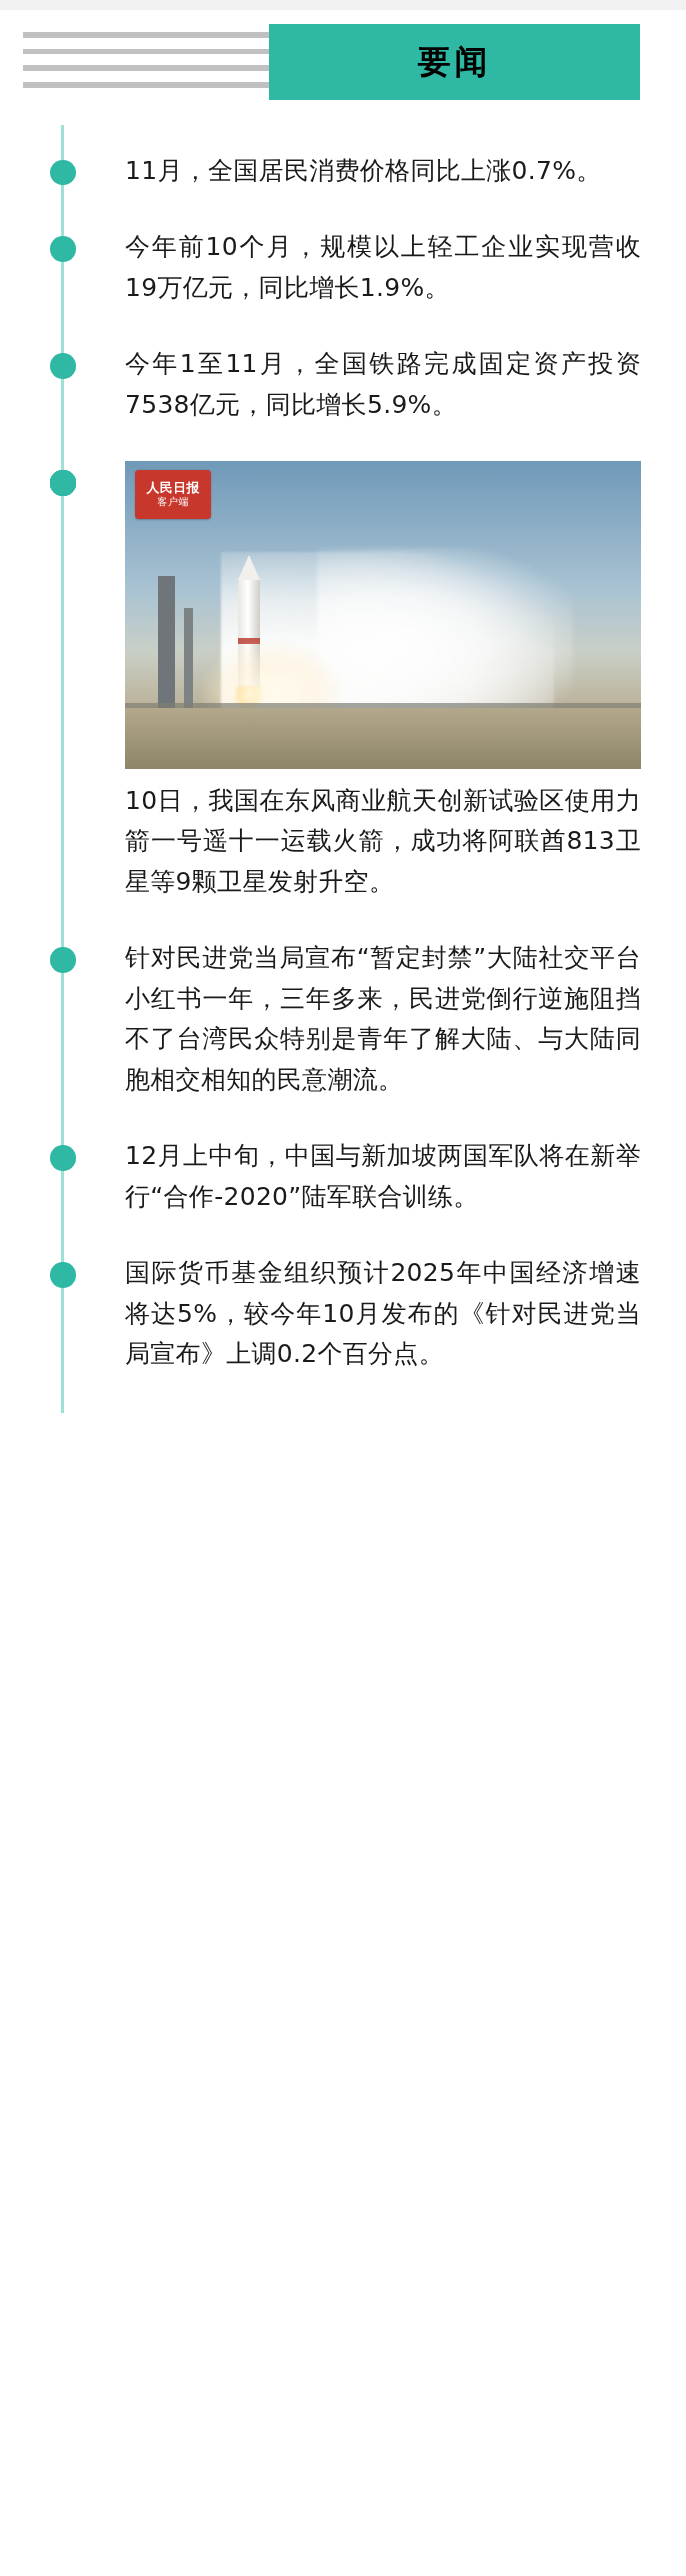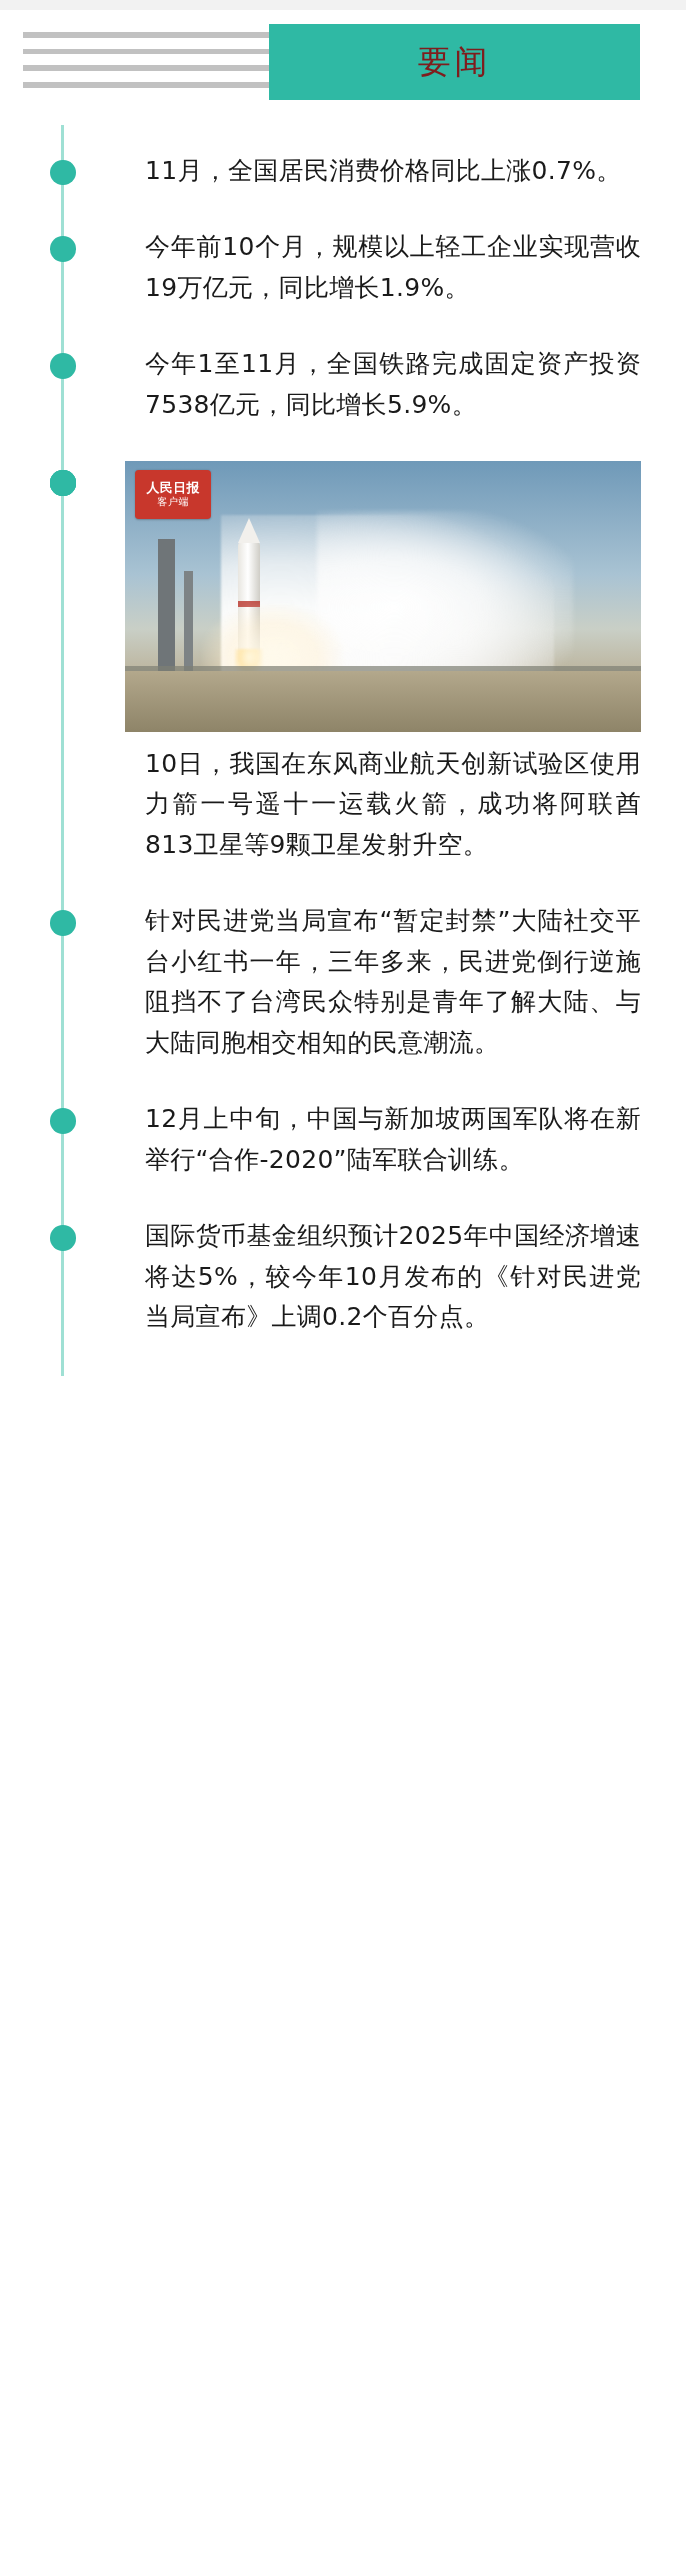--- a/index.html
+++ b/index.html
@@ -50,23 +50,23 @@
     left: 269px;
     top: 24px;
     width: 371px;
     height: 76px;
     background: #2fb9a4;
     display: flex;
     align-items: center;
     justify-content: center;
   }
   .header-badge .title {
-    color: #7f1d1d;
+    color: #000000;
     font-size: 33px;
-    font-weight: normal;
+    font-weight: bold;
     letter-spacing: 3.8px;
   }
   .header-topline {
     position: absolute;
     left: 0;
     top: 0;
     width: 100%;
     height: 10.2px;
     background: #f2f2f2;
   }
@@ -99,32 +99,31 @@
     border-radius: 50%;
     background: #2fb9a4;
   }
   .item-text {
     font-size: 25px;
     line-height: 1.62;
     color: #1a1a1a;
     letter-spacing: 0.3px;
     text-align: justify;
     font-family: "DejaVu Sans", "Liberation Sans", sans-serif;
-    margin-left: 20px;
   }
 
   
   .item-media {
     margin-bottom: 11.5px;
     position: relative;
   }
   .photo {
     position: relative;
     width: 100%;
-    height: 271px;
+    height: 308px;
     overflow: hidden;
     background: linear-gradient(180deg, #6f99b8 0%, #a9c3d3 42%, #c9cfc6 62%, #b9ae94 82%, #a89c80 100%);
   }
   
   .photo .ground {
     position: absolute;
     left: 0;
     right: 0;
     bottom: 0;
     height: 61px;

